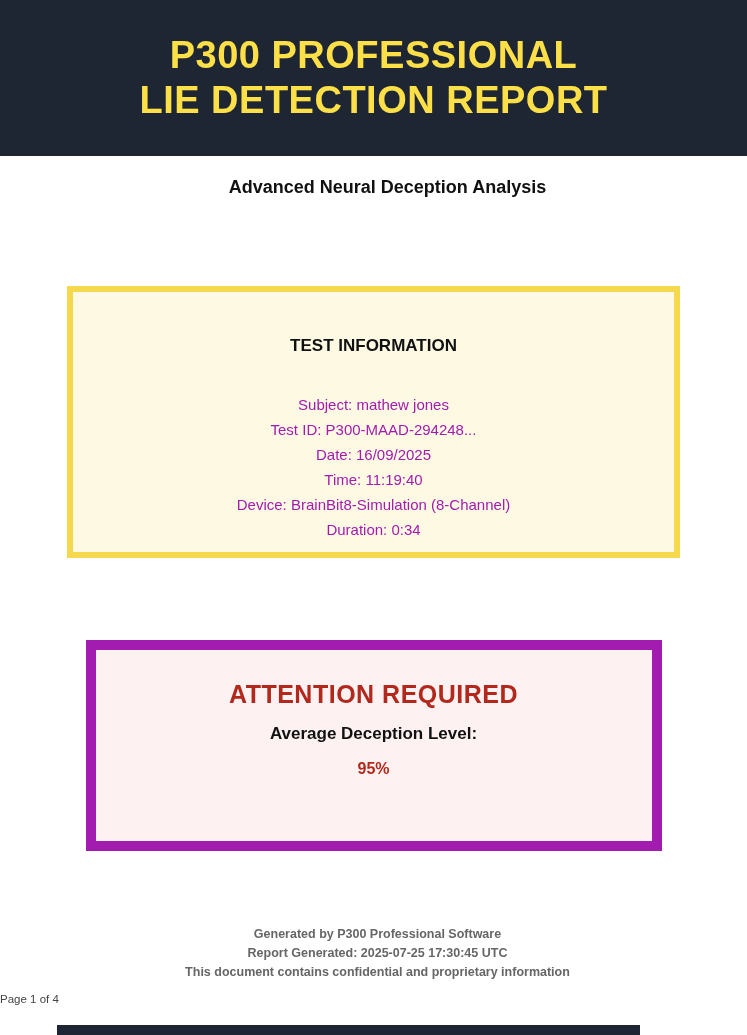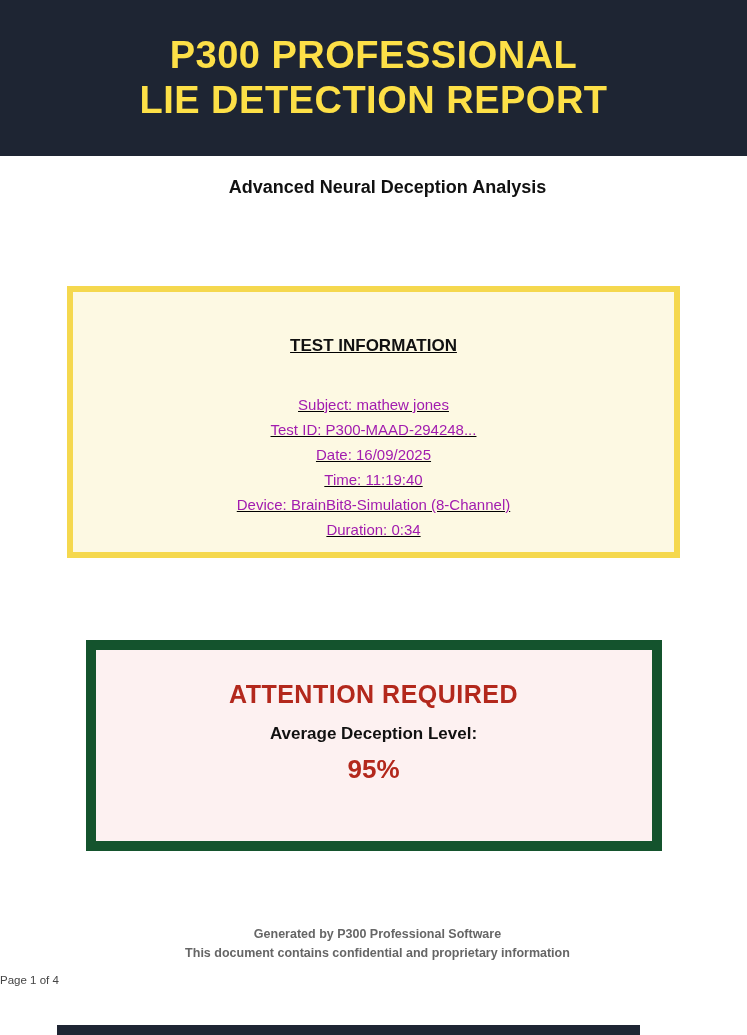--- a/index.html
+++ b/index.html
@@ -44,21 +44,20 @@
   }
 
   
   .info-box {
     box-sizing: border-box;
     width: 613px;
     margin: 88px auto 0;
     border: 6px solid #f5d84e;
     background: #fdf9e3;
     padding: 44px 20px 10px;
-    text-decoration: underline;
   }
   .info-box-title {
     font-size: 17px;
     line-height: 20px;
     font-weight: bold;
     text-align: center;
     color: #111111;
   }
   .info-lines {
     margin-top: 36px;
@@ -68,42 +67,42 @@
     line-height: 25px;
     text-align: center;
     color: #a21caf;
   }
 
   
   .alert-box {
     box-sizing: border-box;
     width: 576px;
     margin: 82px auto 1px;
-    border: 10px solid #14532d;
+    border: 10px solid #a21caf;
     background: #fdf1f1;
     padding: 30px 10px 59px;
     text-align: center;
   }
   .alert-title {
     font-size: 25px;
     line-height: 28px;
     font-weight: bold;
     color: #b3281c;
     letter-spacing: 0.5px;
   }
   .alert-label {
     margin-top: 15px;
     font-size: 17px;
     line-height: 21px;
     font-weight: bold;
     color: #111111;
   }
   .alert-value {
     margin-top: 12px;
-    font-size: 26px;
+    font-size: 16px;
     line-height: 26px;
     font-weight: bold;
     color: #b3281c;
   }
 
   
   .report-footer {
     margin-top: 74px;
     text-align: center;
   }
@@ -158,18 +157,19 @@
 </div>
 
 <div class="alert-box">
   <div class="alert-title">ATTENTION REQUIRED</div>
   <div class="alert-label">Average Deception Level:</div>
   <div class="alert-value">95%</div>
 </div>
 
 <div class="report-footer">
   <div class="footer-line">Generated by P300 Professional Software</div>
+  <div class="footer-line">Report Generated: 2025-07-25 17:30:45 UTC</div>
   <div class="footer-line">This document contains confidential and proprietary information</div>
 </div>
 
 <div class="page-indicator">Page 1 of 4</div>
 
 <div class="next-page-strip"></div>
 
 </body></html>

